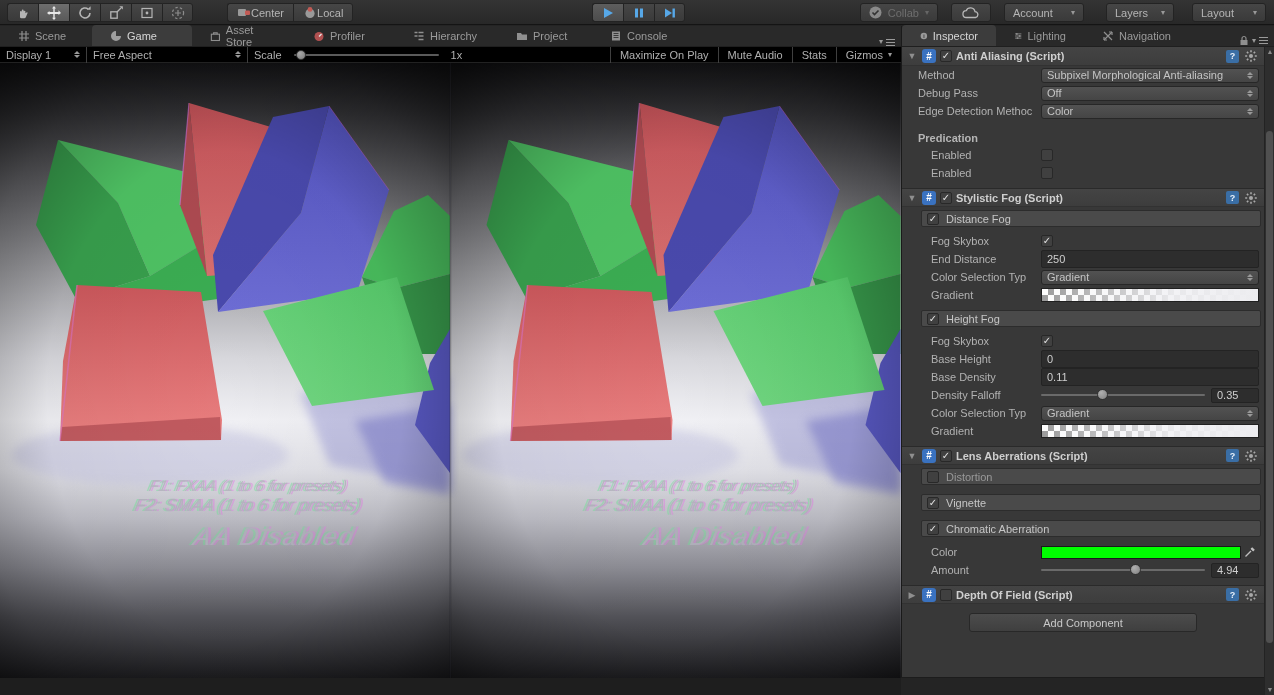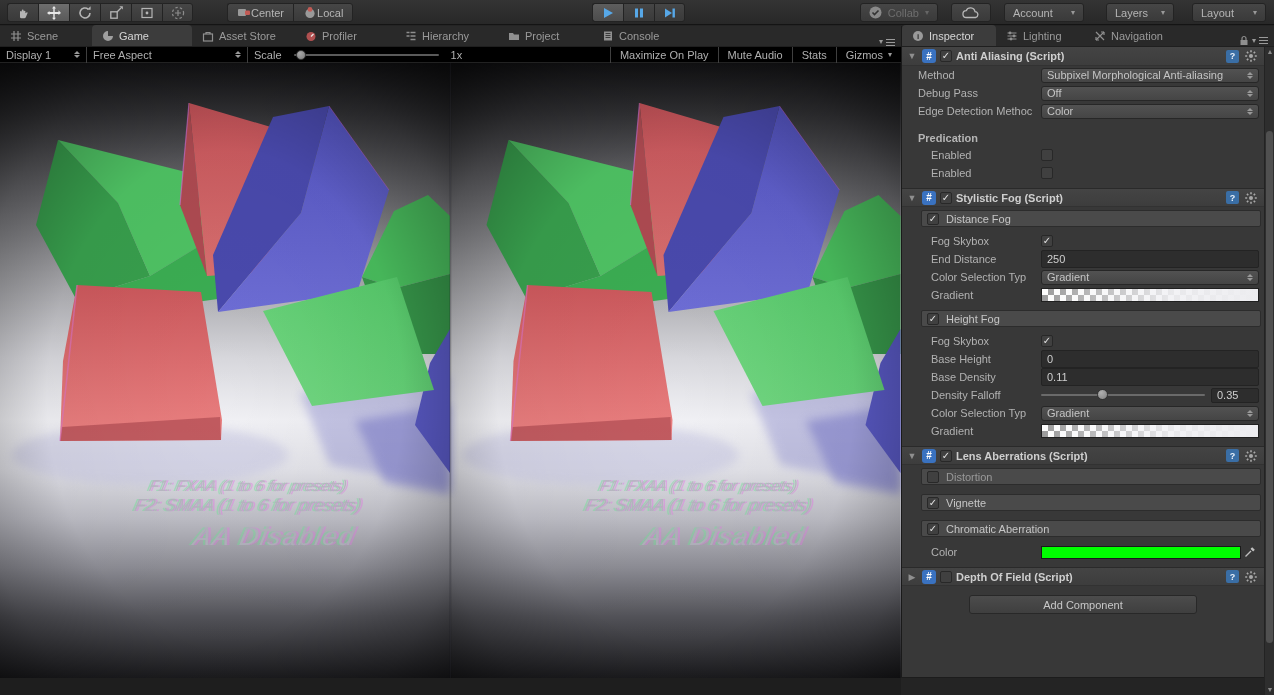--- a/index.html
+++ b/index.html
@@ -32,21 +32,21 @@
   .drop-btn{height:19px;padding:0 8px;display:flex;align-items:center;gap:6px;
     background:linear-gradient(#464646,#3a3a3a);border:1px solid #232323;border-radius:3px;color:#b5b5b5;}
   .drop-btn.dim{color:#6e6e6e;}
   .caret{font-size:8px;color:#999;line-height:1;}
   .dim .caret{color:#666;}
 
   
   .tabrow{position:absolute;top:26px;height:21px;background:#292929;border-bottom:1px solid #1f1f1f;display:flex;align-items:flex-end;}
   .tabrow.left{left:0;width:901px;}
   .tabrow.right{left:901px;width:373px;border-left:1px solid #1a1a1a;}
-  .tab{height:21px;display:flex;align-items:center;gap:5px;padding:0 10px;color:#9a9a9a;}
+  .tab{height:21px;display:flex;align-items:center;gap:5px;padding:0 18px;color:#9a9a9a;}
   .tab.active{background:#3c3c3c;border-radius:4px 4px 0 0;color:#d6d6d6;}
   .pane-menu{margin-left:auto;display:flex;align-items:center;gap:3px;padding-right:6px;}
   .menu-lines{width:9px;height:7px;background:repeating-linear-gradient(#9a9a9a 0 1px,transparent 1px 3px);}
 
   
   .game-toolbar{position:absolute;left:0;top:47px;width:901px;height:16px;background:#000000;
     border-bottom:1px solid #222;display:flex;align-items:center;color:#b0b0b0;}
   .gt-dd{display:flex;align-items:center;height:16px;padding:0 6px;gap:6px;}
   .gt-sep{width:1px;height:16px;background:#262626;border-right:1px solid #3f3f3f;}
   .gt-btn{padding:0 9px;height:16px;display:flex;align-items:center;gap:5px;border-left:1px solid #3f3f3f;}
@@ -625,20 +625,30 @@
     <div class="irow indent" style="margin-top:6px">
       <span class="lbl">Color</span>
       <span class="color-row-swatch"></span>
       <span class="eyedropper">
         <svg width="12" height="12" viewBox="0 0 12 12">
             <path d="M1.5 10.5l5.5-5.5M7.5 2.5l2 2" stroke="#c0c0c0" stroke-width="1.4"></path>
             <path d="M8.2 1.2l2.6 2.6-1.6 1.6-2.6-2.6z" fill="#c0c0c0"></path>
           </svg>
       </span>
     </div>
+    <div class="irow indent">
+      <span class="lbl">Amount</span>
+      <span class="slider">
+          <span class="track"></span>
+          <span class="thumb" style="left:54%"></span>
+        </span>
+      <span class="numfield">
+          <span>4.94</span>
+        </span>
+    </div>
 
     <div class="comp-header" style="margin-top:6px">
       <span class="foldout">▶</span>
       <span class="script-icon">#</span>
       <span class="cb un"></span>
       <span class="comp-title">Depth Of Field (Script)</span>
       <span class="hdr-right">
         <span class="help-icon">?</span>
         <svg width="14" height="14" viewBox="0 0 14 14">
             <circle cx="7" cy="7" r="2" fill="#a8a8a8"></circle>

